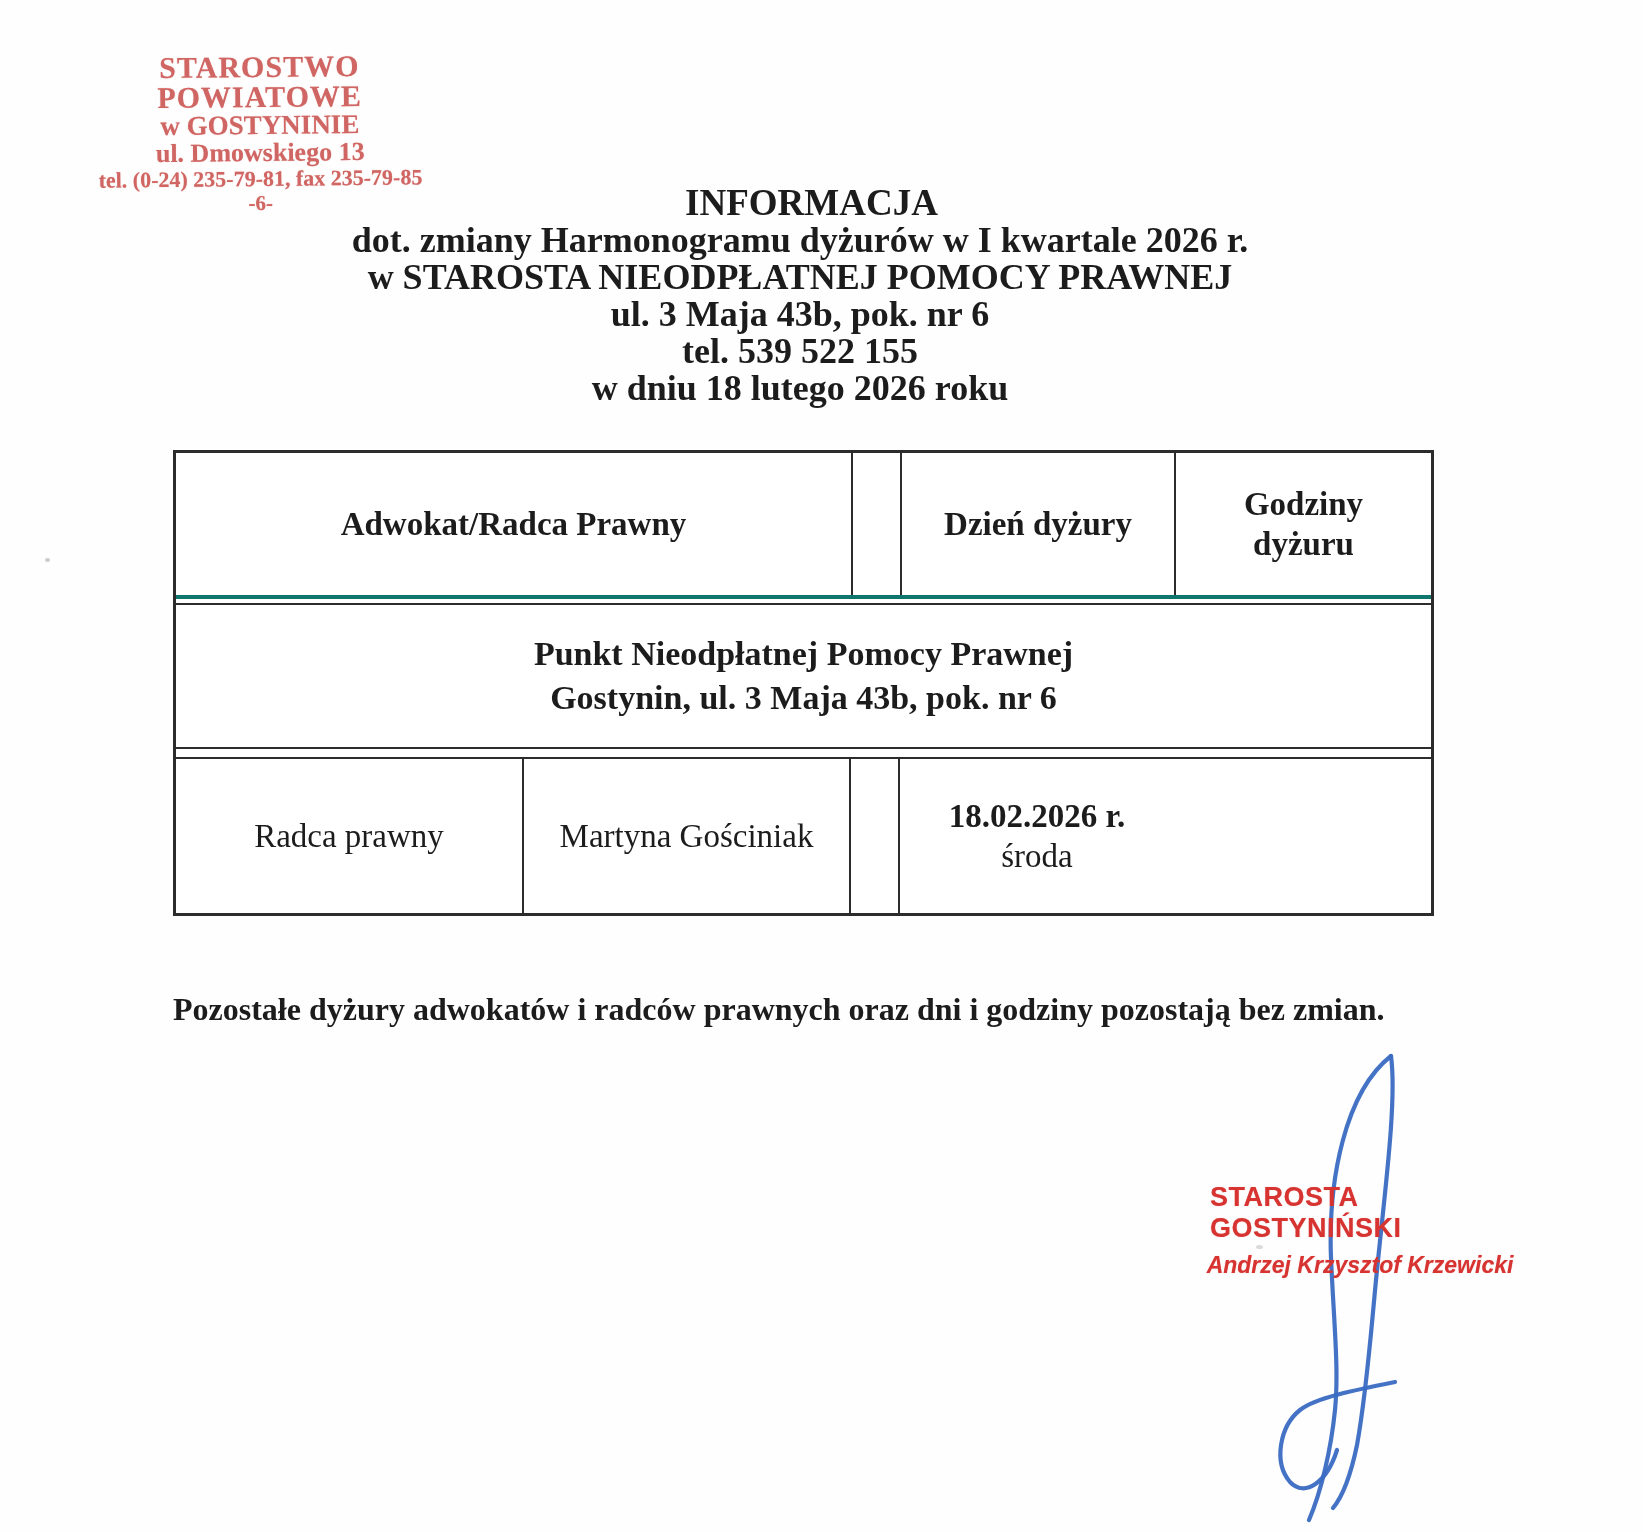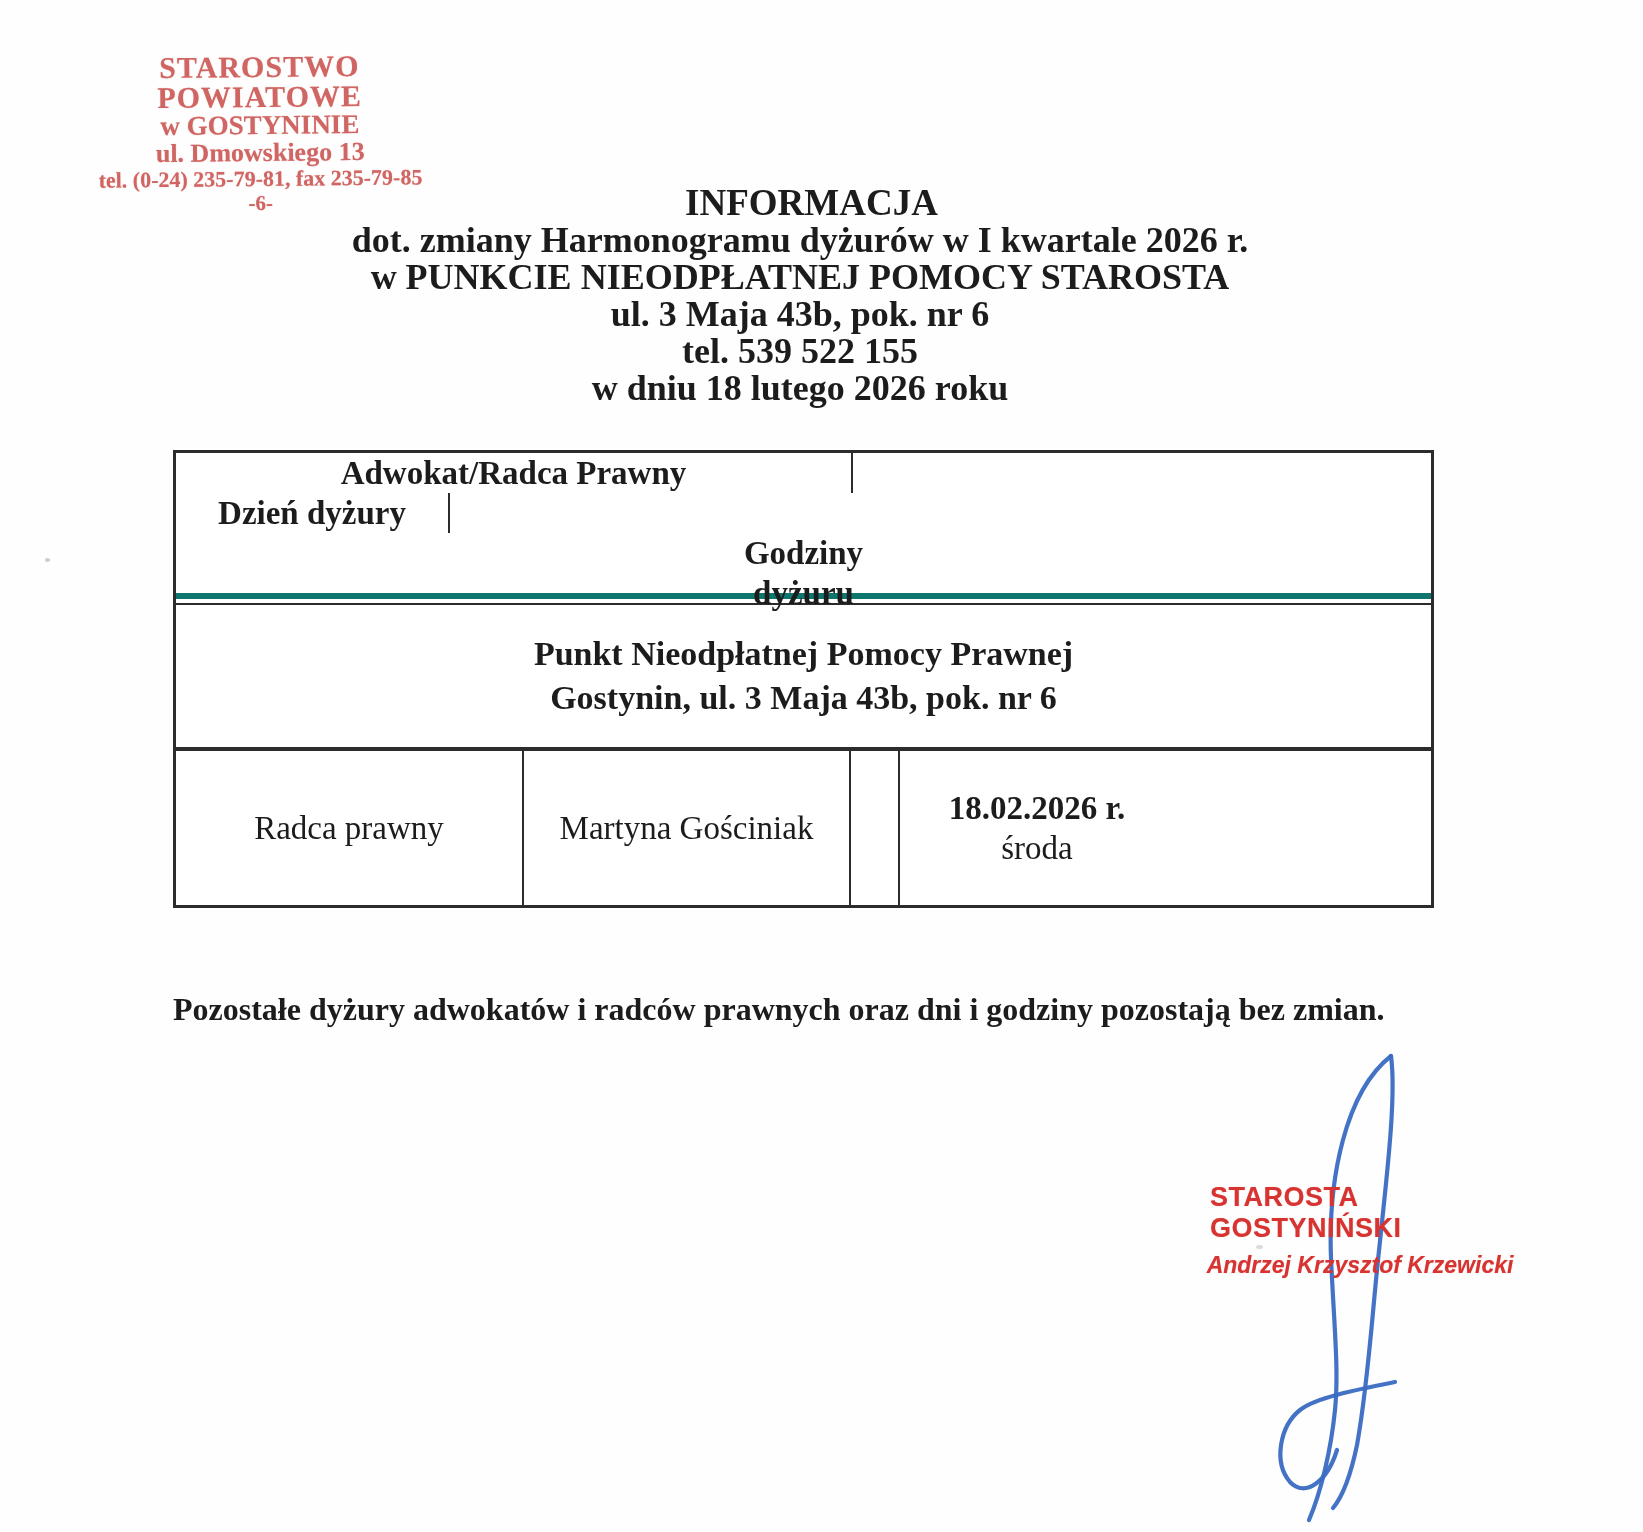--- a/index.html
+++ b/index.html
@@ -36,23 +36,23 @@
   .title-block .t{font-size:36px;line-height:37px;}
 
   
   .doc-table{
     position:absolute;left:173px;top:450px;width:1261px;
     border:3px solid #2c2c2c;
     box-sizing:border-box;
     background:#fff;
   }
   .trow{display:flex;box-sizing:border-box;}
-  .thead{height:146px;border-bottom:6px solid #0f766e;flex-direction:column;}
+  .thead{height:146px;border-bottom:4px solid #0f766e;}
   .tsection{
-    height:146px;margin-top:4px;margin-bottom:0;
+    height:146px;margin-top:4px;margin-bottom:8px;
     border-top:2px solid #2c2c2c;border-bottom:2px solid #2c2c2c;
     flex-direction:column;align-items:center;justify-content:center;
     text-align:center;font-weight:bold;font-size:34px;line-height:44px;
   }
   .tdata{height:156px;border-top:2px solid #2c2c2c;}
   .cell{
     display:flex;flex-direction:column;align-items:center;justify-content:center;
     box-sizing:border-box;text-align:center;
     border-right:2px solid #2c2c2c;
     font-size:33px;line-height:40px;
@@ -107,21 +107,21 @@
     <div class="l1">STAROSTWO POWIATOWE</div>
     <div class="l2">w GOSTYNINIE</div>
     <div class="l3">ul. Dmowskiego 13</div>
     <div class="l4">tel. (0-24) 235-79-81, fax 235-79-85</div>
     <div class="l5">-6-</div>
   </div>
 
   <div class="title-block">
     <div class="t1">INFORMACJA</div>
     <div class="t">dot. zmiany Harmonogramu dyżurów w I kwartale 2026 r.</div>
-    <div class="t">w PUNKCIE NIEODPŁATNEJ POMOCY STAROSTA</div>
+    <div class="t">w STAROSTA NIEODPŁATNEJ POMOCY PRAWNEJ</div>
     <div class="t">ul. 3 Maja 43b, pok. nr 6</div>
     <div class="t">tel. 539 522 155</div>
     <div class="t">w dniu 18 lutego 2026 roku</div>
   </div>
 
   <div class="doc-table">
 
     <div class="trow thead">
       <div class="cell bold w-span">Adwokat/Radca Prawny</div>
       <div class="cell w-narrow"></div>

